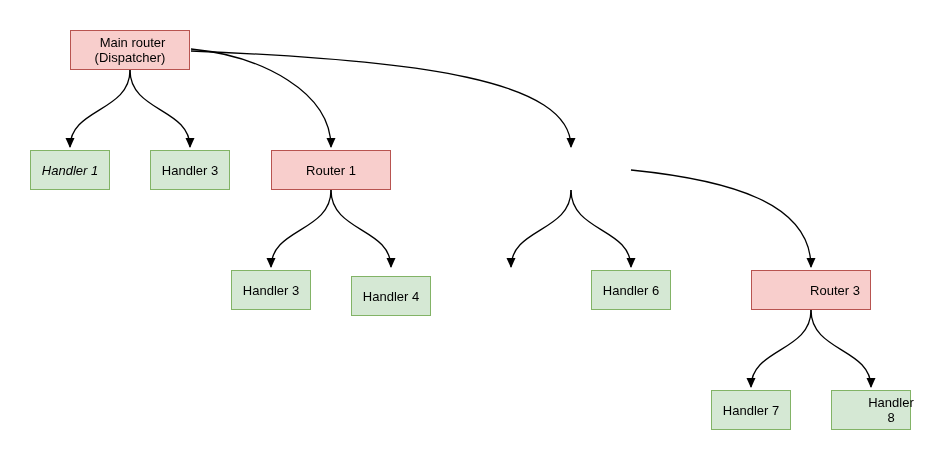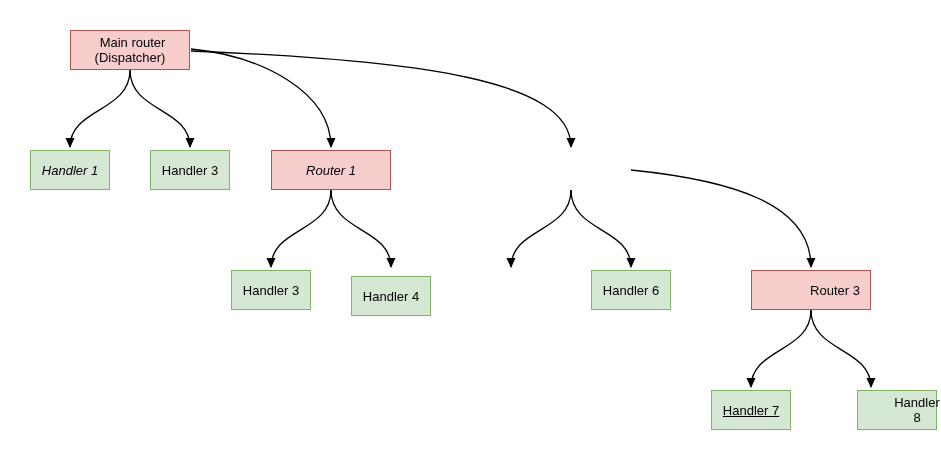--- a/index.html
+++ b/index.html
@@ -100,38 +100,38 @@
 (Dispatcher)</span>
   </div>
 
   <div class="node handler" style="left:30px; top:150px;font-style:italic;">
     <span class="label">Handler 1</span>
   </div>
   <div class="node handler" style="left:150px; top:150px;">
     <span class="label">Handler 3</span>
   </div>
 
-  <div class="node router" style="left:271px; top:150px;font-style:italic;">
+  <div class="node router" style="left:271px; top:150px;">
     <span class="label">Router 1</span>
   </div>
 
   <div class="node handler" style="left:231px; top:270px;align-items:center;">
     <span class="label">Handler 3</span>
   </div>
   <div class="node handler" style="left:351px; top:276px;">
     <span class="label">Handler 4</span>
   </div>
   <div class="node handler" style="left:591px; top:270px;">
     <span class="label">Handler 6</span>
   </div>
 
   <div class="node router" style="left:751px; top:270px;padding-left:48px;">
     <span class="label">Router 3</span>
   </div>
 
-  <div class="node handler" style="left:711px; top:390px;text-decoration:underline;">
+  <div class="node handler" style="left:711px; top:390px;">
     <span class="label">Handler 7</span>
   </div>
-  <div class="node handler" style="left:857px; top:390px;padding-left:40px;">
+  <div class="node handler" style="left:831px; top:390px;padding-left:40px;">
     <span class="label">Handler 8</span>
   </div>
 
 </div>
 
 </body></html>

